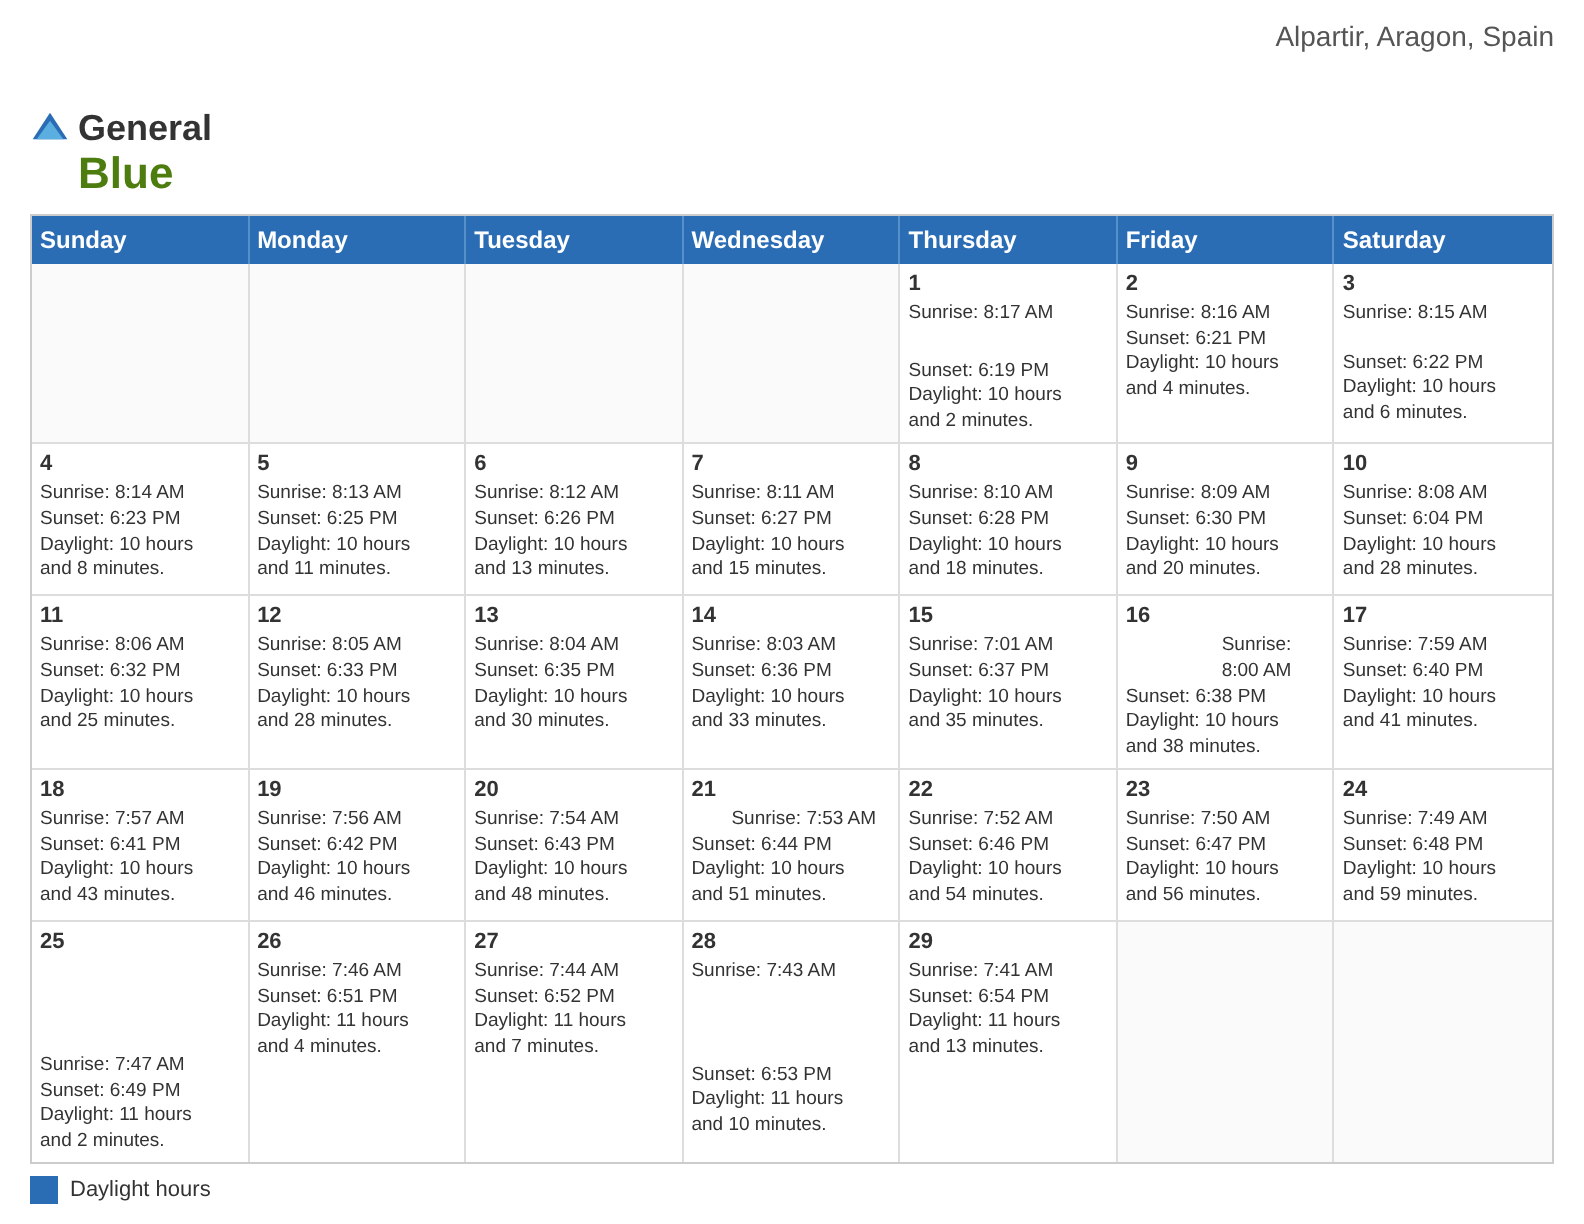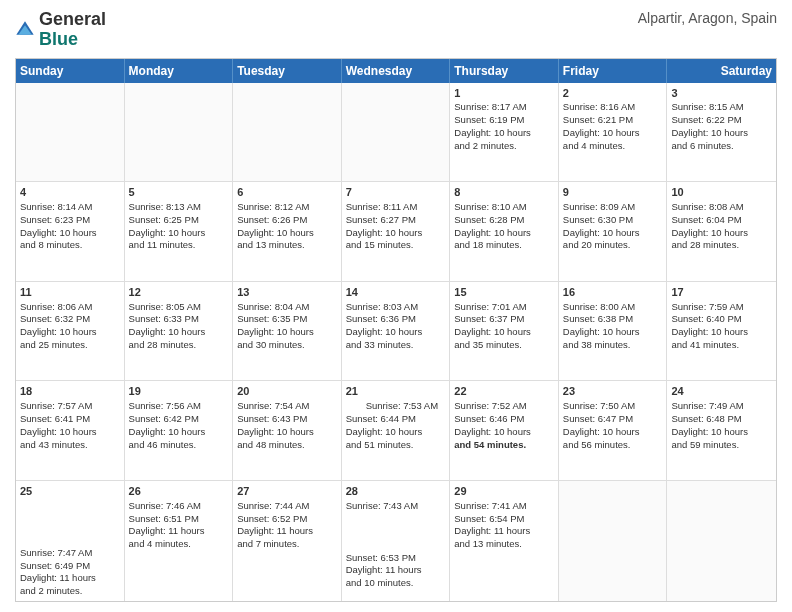--- a/index.html
+++ b/index.html
@@ -18,37 +18,38 @@
       flex-direction: column;
     }
     .header {
       display: flex;
       justify-content: space-between;
       align-items: flex-start;
       margin-bottom: 8px;
     }
     .logo {
       display: flex;
-      align-items: center;
+      align-items: flex-start;
       gap: 4px;
+      margin-top: 45px;
     }
     .logo-text {
       display: flex;
       flex-direction: column;
       line-height: 1.1;
     }
     .logo-general {
       font-size: 18px;
       font-weight: bold;
       color: #333;
     }
     .logo-blue {
-      font-size: 18px;
+      font-size: 22px;
       font-weight: bold;
-      color: #0f766e;
+      color: #4d7c0f;
     }
     .logo-icon {
       width: 20px;
       height: 20px;
     }
     .title-block {
       text-align: right;
     }
     .main-title {
       font-size: 32px;
@@ -72,21 +73,21 @@
       background: #2a6db5;
     }
     .cal-header-cell {
       color: #fff;
       font-size: 12px;
       font-weight: bold;
       padding: 5px 4px;
       text-align: left;
       border-right: 1px solid #5590c8;
     }
-    .cal-header-cell:last-child { border-right: none; text-align: right; }
+    .cal-header-cell:last-child { border-right: none; }
     .cal-body {
       flex: 1;
       display: flex;
       flex-direction: column;
     }
     .cal-row {
       display: grid;
       grid-template-columns: repeat(7, 1fr);
       flex: 1;
       border-bottom: 1px solid #ddd;
@@ -157,35 +158,35 @@
       </div>
     <div class="cal-body">
     <div class="cal-row">
           <div class="cal-cell empty"></div>
           <div class="cal-cell empty"></div>
           <div class="cal-cell empty"></div>
           <div class="cal-cell empty"></div>
           <div class="cal-cell">
             <span class="day-num">1</span>
             <span style="display: block;">Sunrise: 8:17 AM</span>
-            <span style="display: block;">Sunset: 6:19 PM</span>
+            <span style="display: block; margin-top: 16px;">Sunset: 6:19 PM</span>
             <span style="display: block;">Daylight: 10 hours</span>
             <span style="display: block;">and 2 minutes.</span>
           </div>
           <div class="cal-cell">
             <span class="day-num">2</span>
             <span style="display: block;">Sunrise: 8:16 AM</span>
             <span style="display: block;">Sunset: 6:21 PM</span>
             <span style="display: block;">Daylight: 10 hours</span>
             <span style="display: block;">and 4 minutes.</span>
           </div>
           <div class="cal-cell">
             <span class="day-num">3</span>
             <span style="display: block;">Sunrise: 8:15 AM</span>
-            <span style="display: block;">Sunset: 6:22 PM</span>
+            <span style="display: block; margin-top: 12px;">Sunset: 6:22 PM</span>
             <span style="display: block;">Daylight: 10 hours</span>
             <span style="display: block;">and 6 minutes.</span>
           </div>
         </div>
         <div class="cal-row">
           <div class="cal-cell">
             <span class="day-num">4</span>
             <span style="display: block;">Sunrise: 8:14 AM</span>
             <span style="display: block;">Sunset: 6:23 PM</span>
             <span style="display: block;">Daylight: 10 hours</span>
@@ -265,21 +266,21 @@
           </div>
           <div class="cal-cell">
             <span class="day-num">15</span>
             <span style="display: block;">Sunrise: 7:01 AM</span>
             <span style="display: block;">Sunset: 6:37 PM</span>
             <span style="display: block;">Daylight: 10 hours</span>
             <span style="display: block;">and 35 minutes.</span>
           </div>
           <div class="cal-cell">
             <span class="day-num">16</span>
-            <span style="display: block;">Sunrise: 8:00 AM</span>
+            <span style="display: block; margin-left: 48px;">Sunrise: 8:00 AM</span>
             <span style="display: block;">Sunset: 6:38 PM</span>
             <span style="display: block;">Daylight: 10 hours</span>
             <span style="display: block;">and 38 minutes.</span>
           </div>
           <div class="cal-cell">
             <span class="day-num">17</span>
             <span style="display: block;">Sunrise: 7:59 AM</span>
             <span style="display: block;">Sunset: 6:40 PM</span>
             <span style="display: block;">Daylight: 10 hours</span>
             <span style="display: block;">and 41 minutes.</span>
@@ -312,21 +313,21 @@
             <span style="display: block; padding-left: 20px;">Sunrise: 7:53 AM</span>
             <span style="display: block;">Sunset: 6:44 PM</span>
             <span style="display: block;">Daylight: 10 hours</span>
             <span style="display: block;">and 51 minutes.</span>
           </div>
           <div class="cal-cell">
             <span class="day-num">22</span>
             <span style="display: block;">Sunrise: 7:52 AM</span>
             <span style="display: block;">Sunset: 6:46 PM</span>
             <span style="display: block;">Daylight: 10 hours</span>
-            <span style="display: block; font-weight: bold;">and 54 minutes.</span>
+            <span style="display: block;">and 54 minutes.</span>
           </div>
           <div class="cal-cell">
             <span class="day-num">23</span>
             <span style="display: block;">Sunrise: 7:50 AM</span>
             <span style="display: block;">Sunset: 6:47 PM</span>
             <span style="display: block;">Daylight: 10 hours</span>
             <span style="display: block;">and 56 minutes.</span>
           </div>
           <div class="cal-cell">
             <span class="day-num">24</span>
@@ -371,13 +372,17 @@
             <span style="display: block;">Sunset: 6:54 PM</span>
             <span style="display: block;">Daylight: 11 hours</span>
             <span style="display: block;">and 13 minutes.</span>
           </div>
           <div class="cal-cell empty"></div>
           <div class="cal-cell empty"></div>
         </div>
       </div>
   </div>
 
+  <div class="footer">
+    <div class="legend-box"></div>
+    <span class="legend-label">Daylight hours</span>
+  </div>
 </div>
 
 </body></html>

